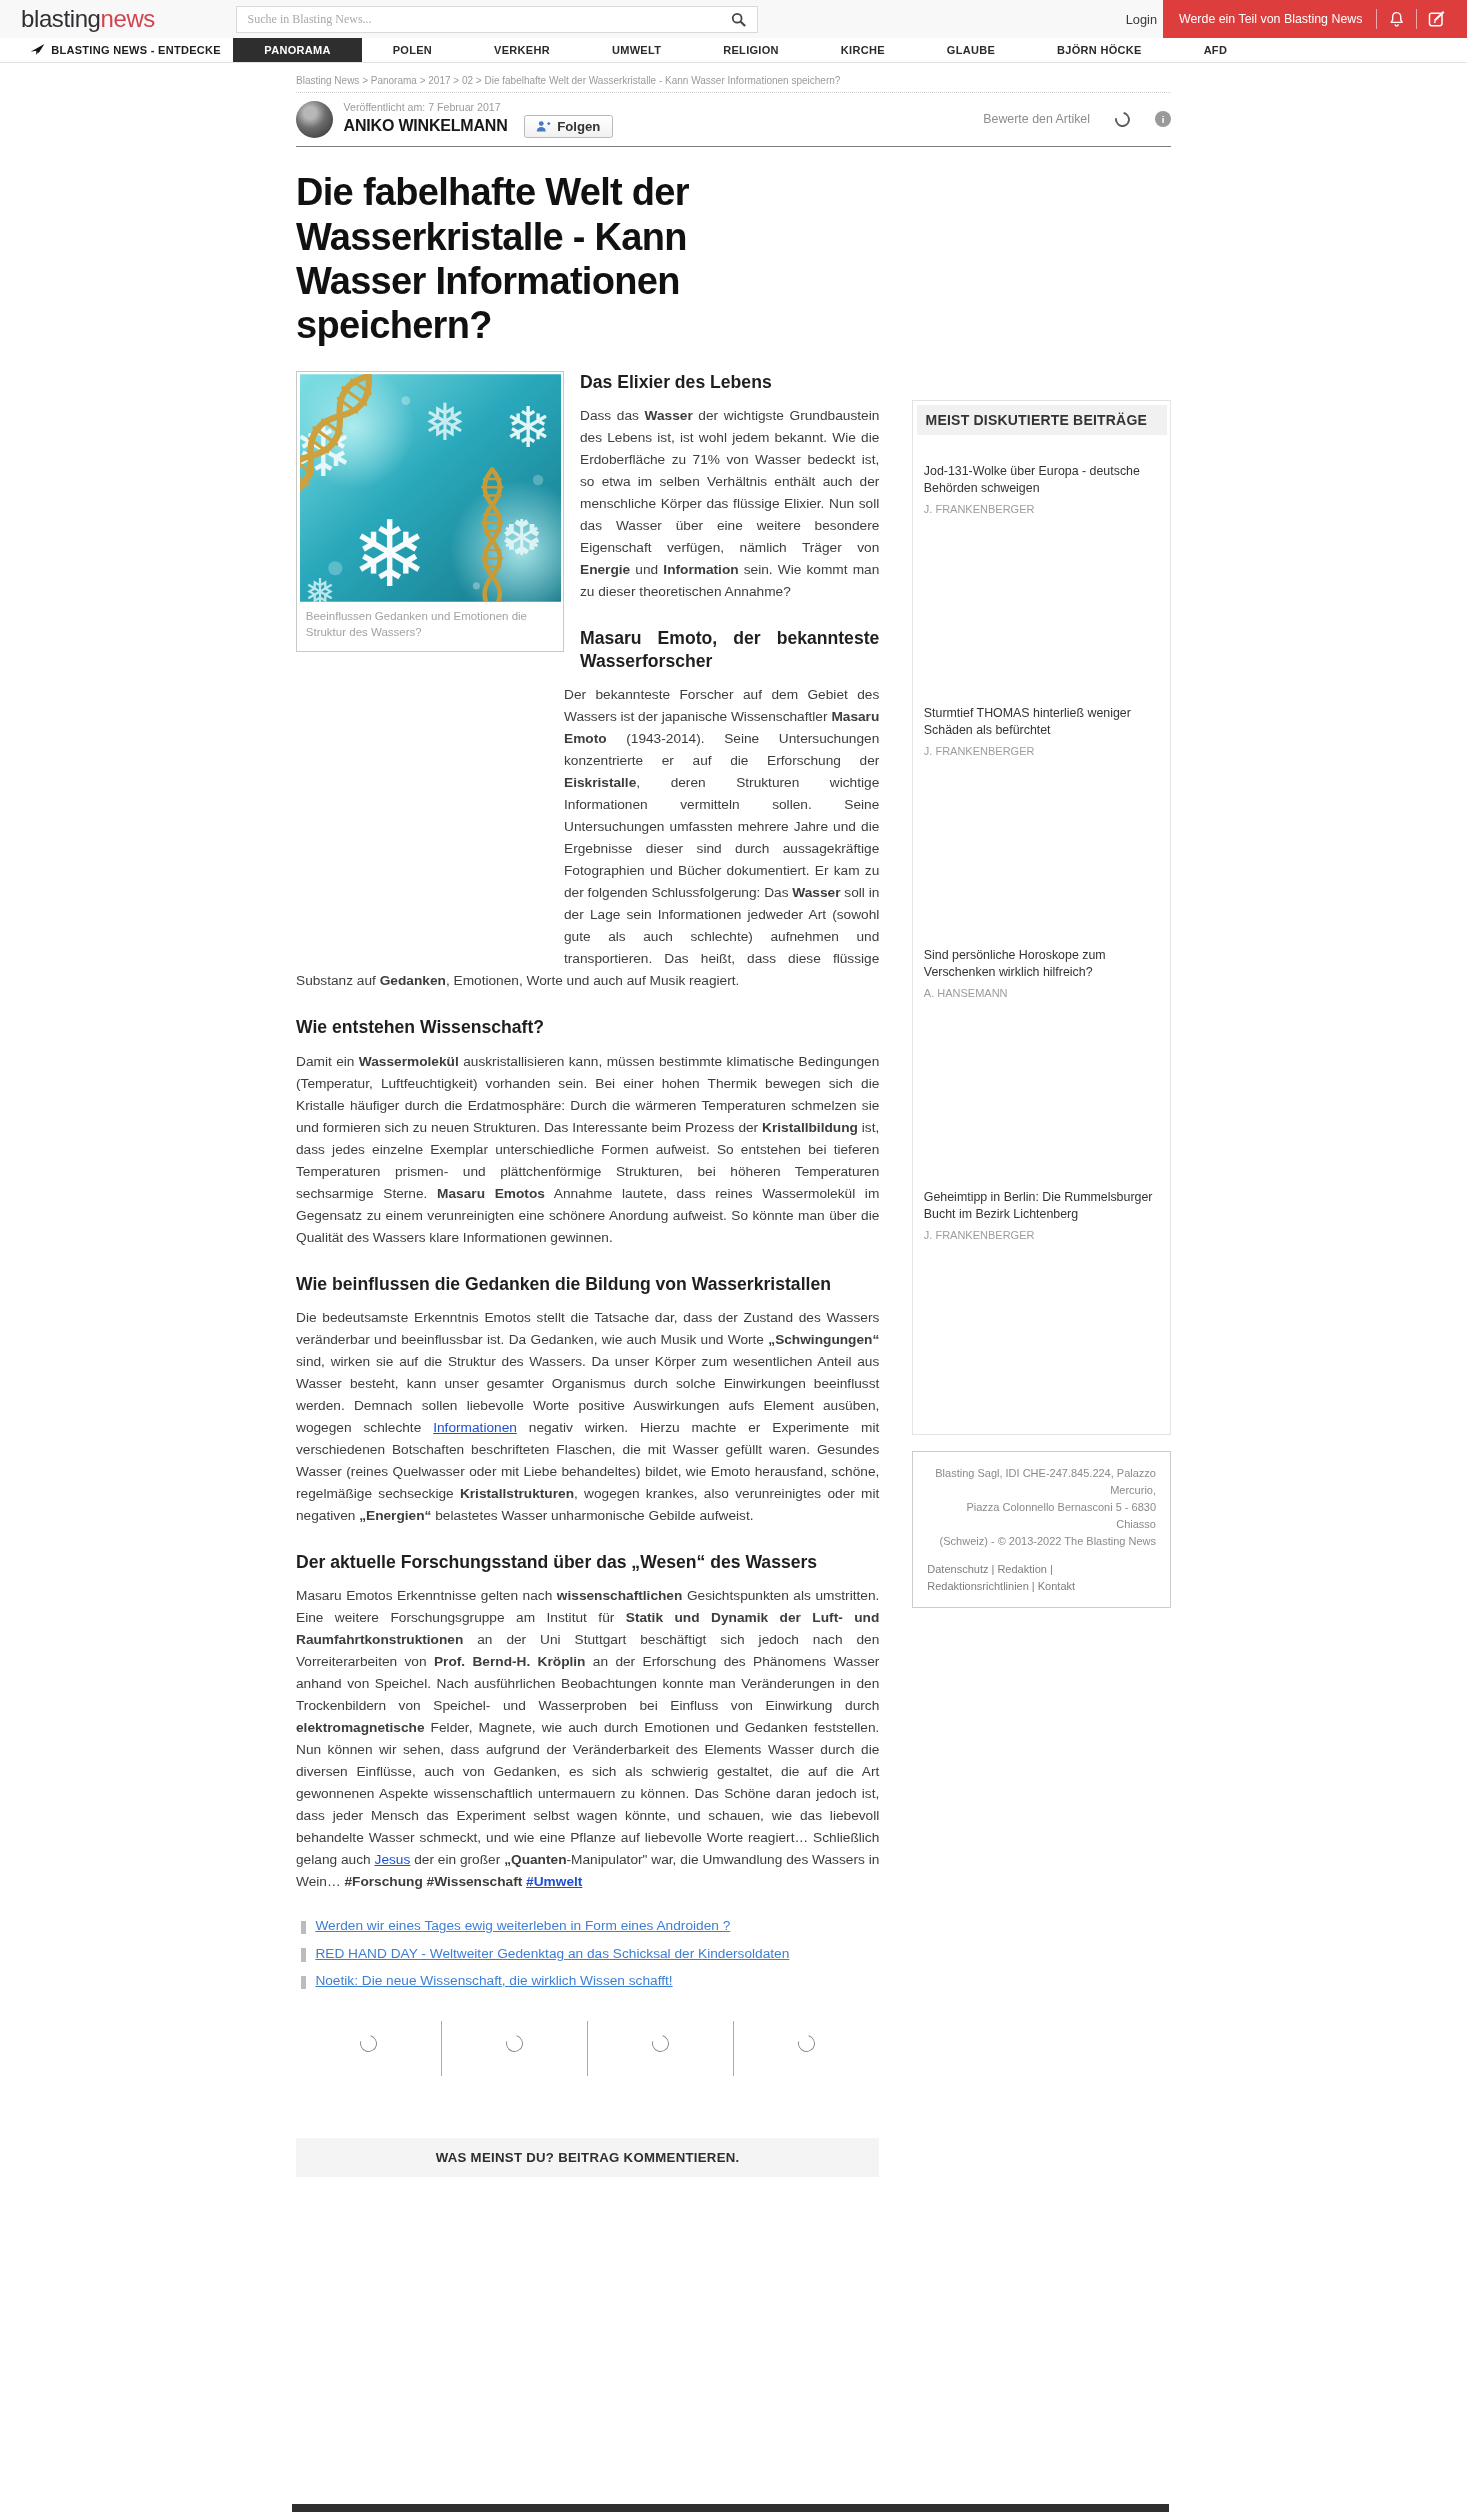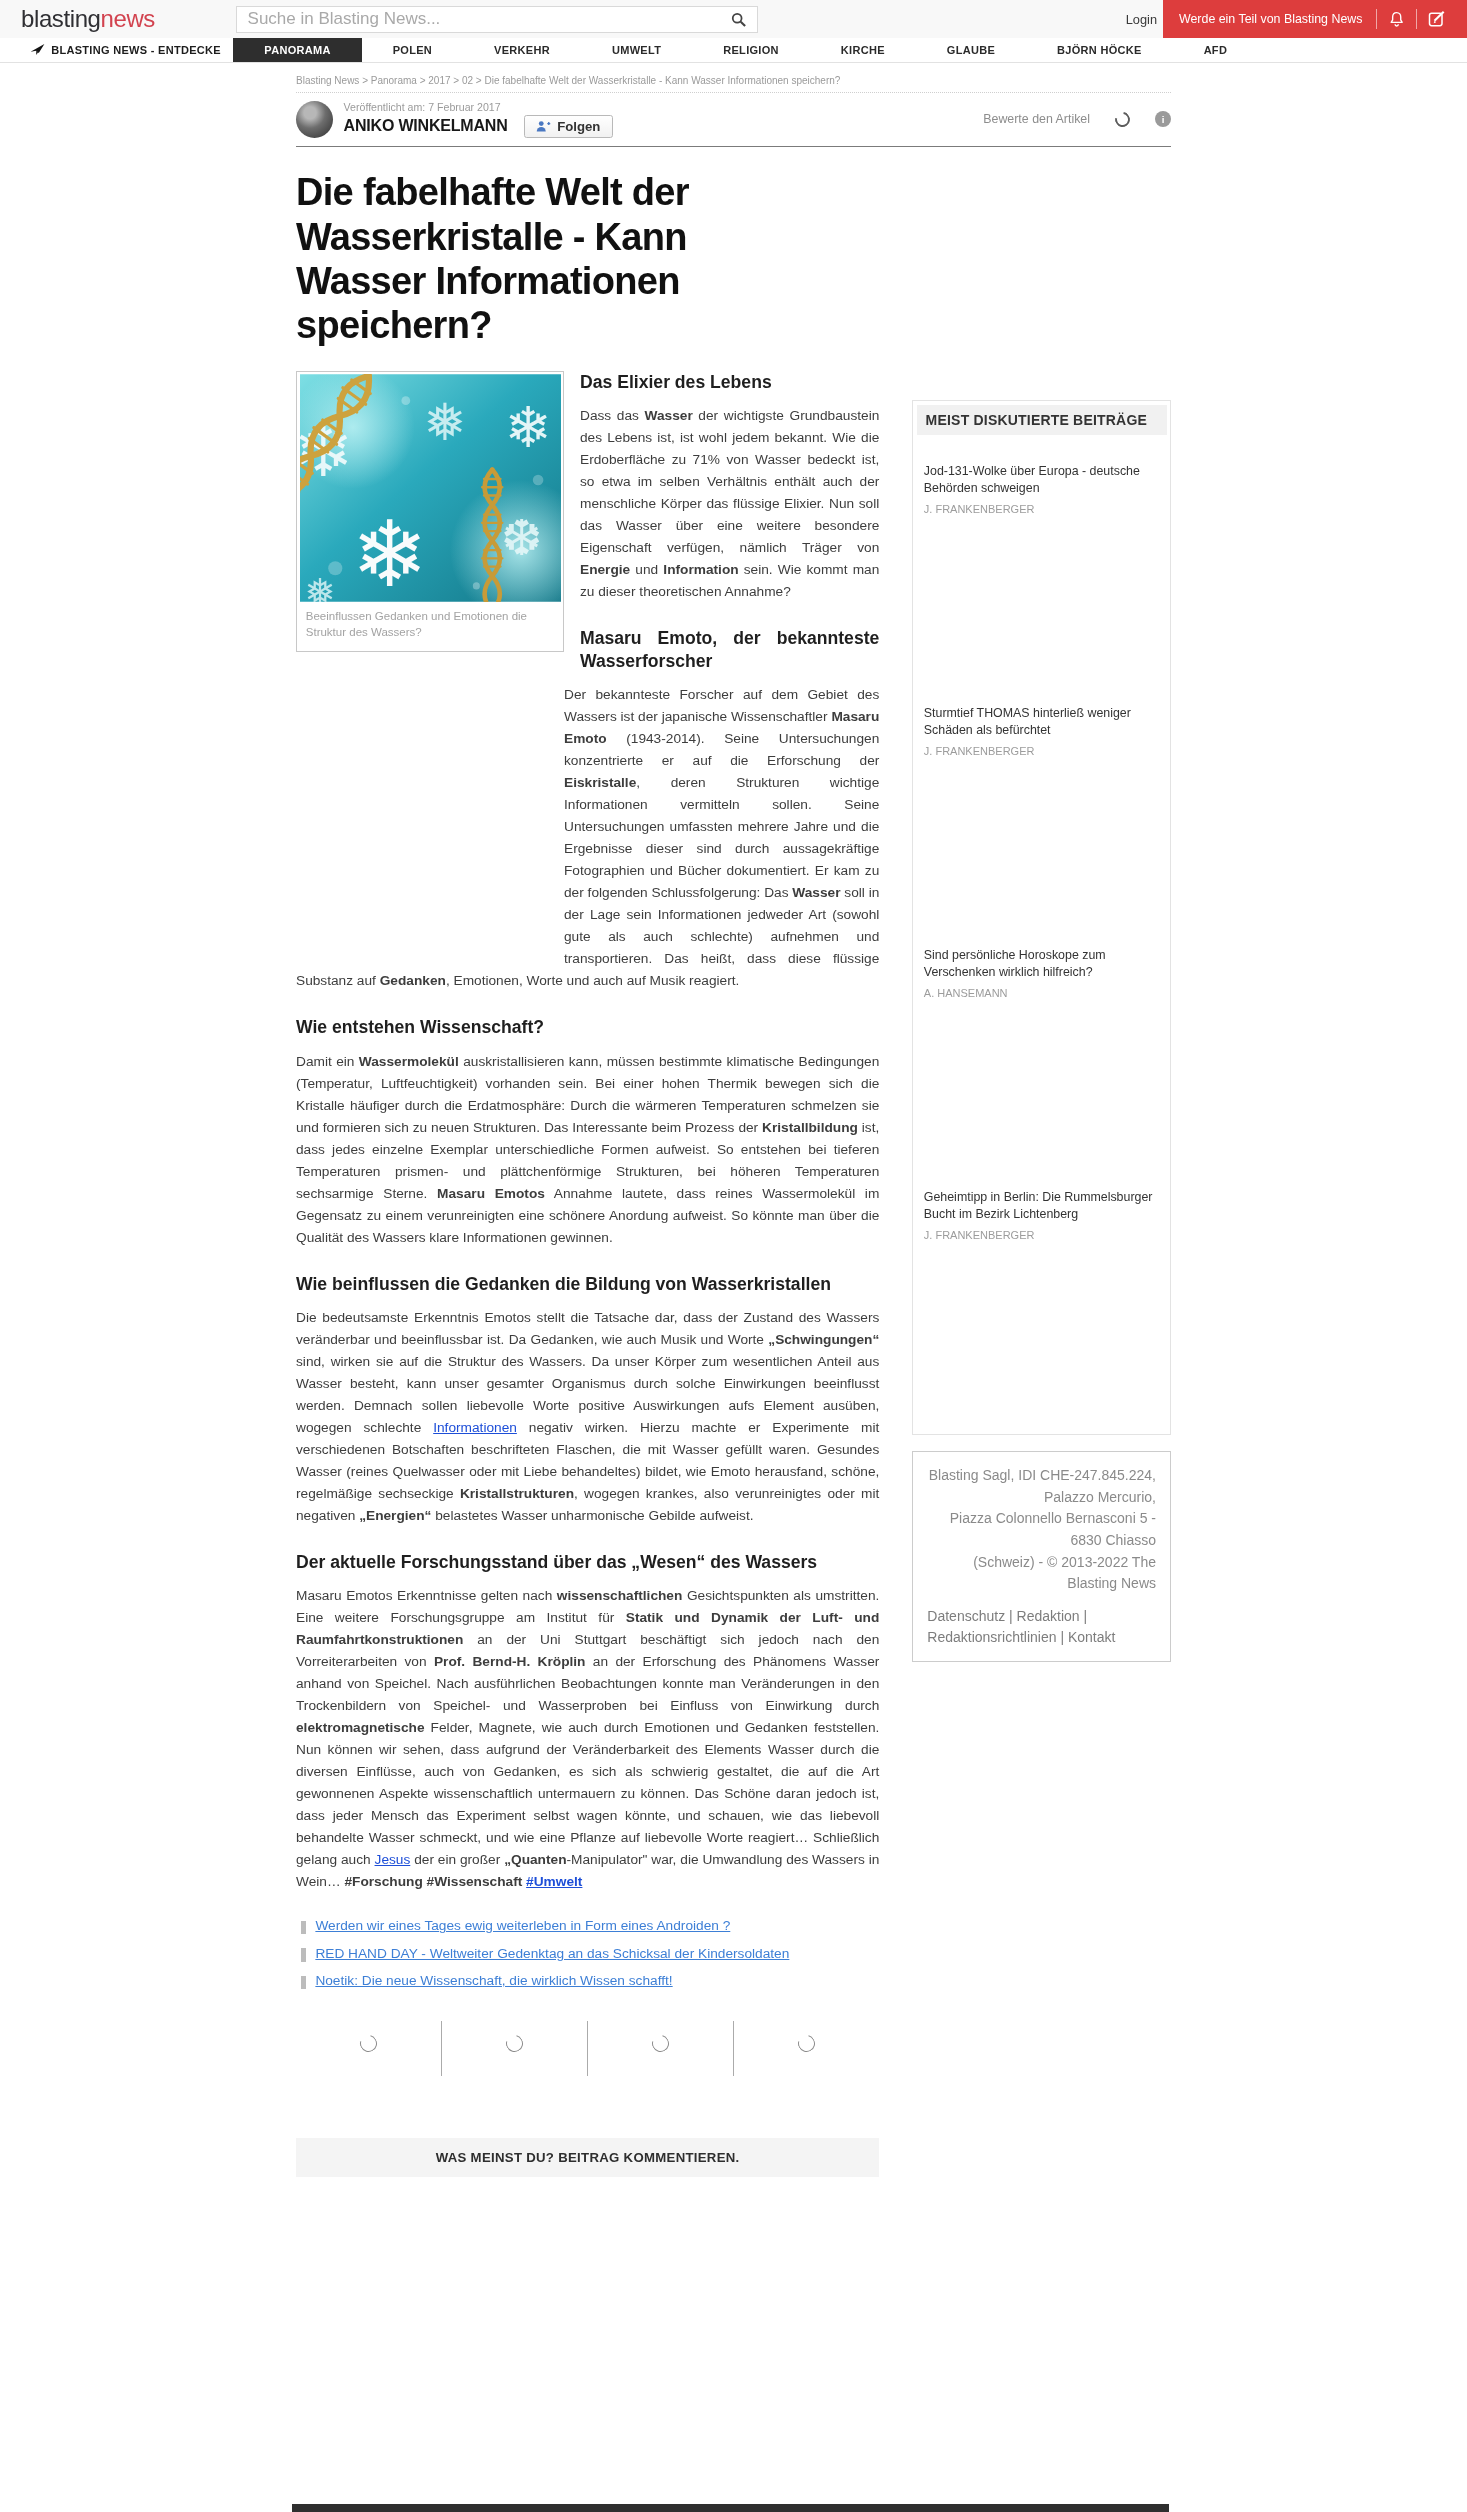--- a/index.html
+++ b/index.html
@@ -8,22 +8,22 @@
     height:2512px; position:relative; overflow:hidden;
     background:#ffffff; font-family:"Liberation Sans", sans-serif; color:#3d3d3d;
   }
   
   .topbar { height:38px; background:#f8f8f8; display:flex; align-items:center; position:relative; }
   .logo { margin-left:21px; font-size:24px; letter-spacing:-0.4px; white-space:nowrap; }
   .logo .lg-a { color:#2f2f33; }
   .logo .lg-b { color:#d2434f; }
   .searchbox { margin-left:81px; width:522px; height:27px; background:#fff; border:0.9px solid #d9d9d9;
     display:flex; align-items:center; }
-  .searchbox input { flex:1; border:none; outline:none; background:transparent; font-size:17px;
-    color:#555; padding:0 10.6px; font-family:Liberation Sans, sans-serif; }
+  .searchbox input { flex:1; border:none; outline:none; background:transparent; font-size:12px;
+    color:#555; padding:0 10.6px; font-family:Liberation Serif, serif; }
   .searchbox input::placeholder { color:#a9a9a9; }
   .search-btn { width:37px; height:100%; display:flex; align-items:center; justify-content:center; cursor:pointer; }
   .login { position:absolute; right:310px; font-size:12.8px; color:#3a3a3a; cursor:pointer; }
   .joinbar { position:absolute; right:0; top:0; height:38px; width:304px; background:#dd3d3d;
     display:flex; align-items:center; color:#fff; }
   .join-label { font-size:12.4px; margin-left:16px; white-space:nowrap; }
   .join-sep { width:0.9px; height:19.4px; background:rgba(255,255,255,.55); margin:0 9.7px; }
   
   .mainnav { height:25px; background:#ffffff; border-bottom:0.9px solid #e2e2e2;
     display:flex; align-items:stretch; padding-left:17.6px; }
@@ -82,21 +82,21 @@
   .comment-btn { margin-top:46px; height:39px; background:#f4f4f4; display:flex; align-items:center;
     justify-content:center; font-size:13.2px; font-weight:bold; color:#2e2e2e; letter-spacing:0.3px; cursor:pointer; }
   
   .side-widget { margin-top:253px; border:0.9px solid #e3e3e3; padding:3.5px; background:#fff; }
   .side-head { background:#f1f1f1; font-size:14px; font-weight:bold; color:#333; letter-spacing:0.2px;
     padding:7px 8.8px; }
   .side-grid { display:grid; grid-template-columns:1fr; column-gap:6px; padding:28px 7px 0 7px; }
   .side-cell { min-height:242px; }
   .side-cell a.side-title { display:block; color:#333; font-size:12.4px; line-height:1.4; text-decoration:none; cursor:pointer; }
   .side-author { margin-top:3.5px; font-size:11px; color:#9c9c9c; text-transform:uppercase; line-height:1.5; }
-  .legal-box { margin-top:16px; border:0.9px solid #cccccc; padding:12.4px 14px; font-size:14px; color:#8a8a8a;
+  .legal-box { margin-top:16px; border:0.9px solid #cccccc; padding:12.4px 14px; font-size:11px; color:#8a8a8a;
     line-height:1.55; }
   .legal-addr { text-align:right; }
   .legal-links { margin-top:10.6px; text-align:left; color:#7d7d7d; }
   
   .footer-bar { position:absolute; bottom:0; left:292px; width:877px; height:8px; background:#2f2f2f; }
 </style>
 </head>
 <body>
 
 <div class="topbar">

